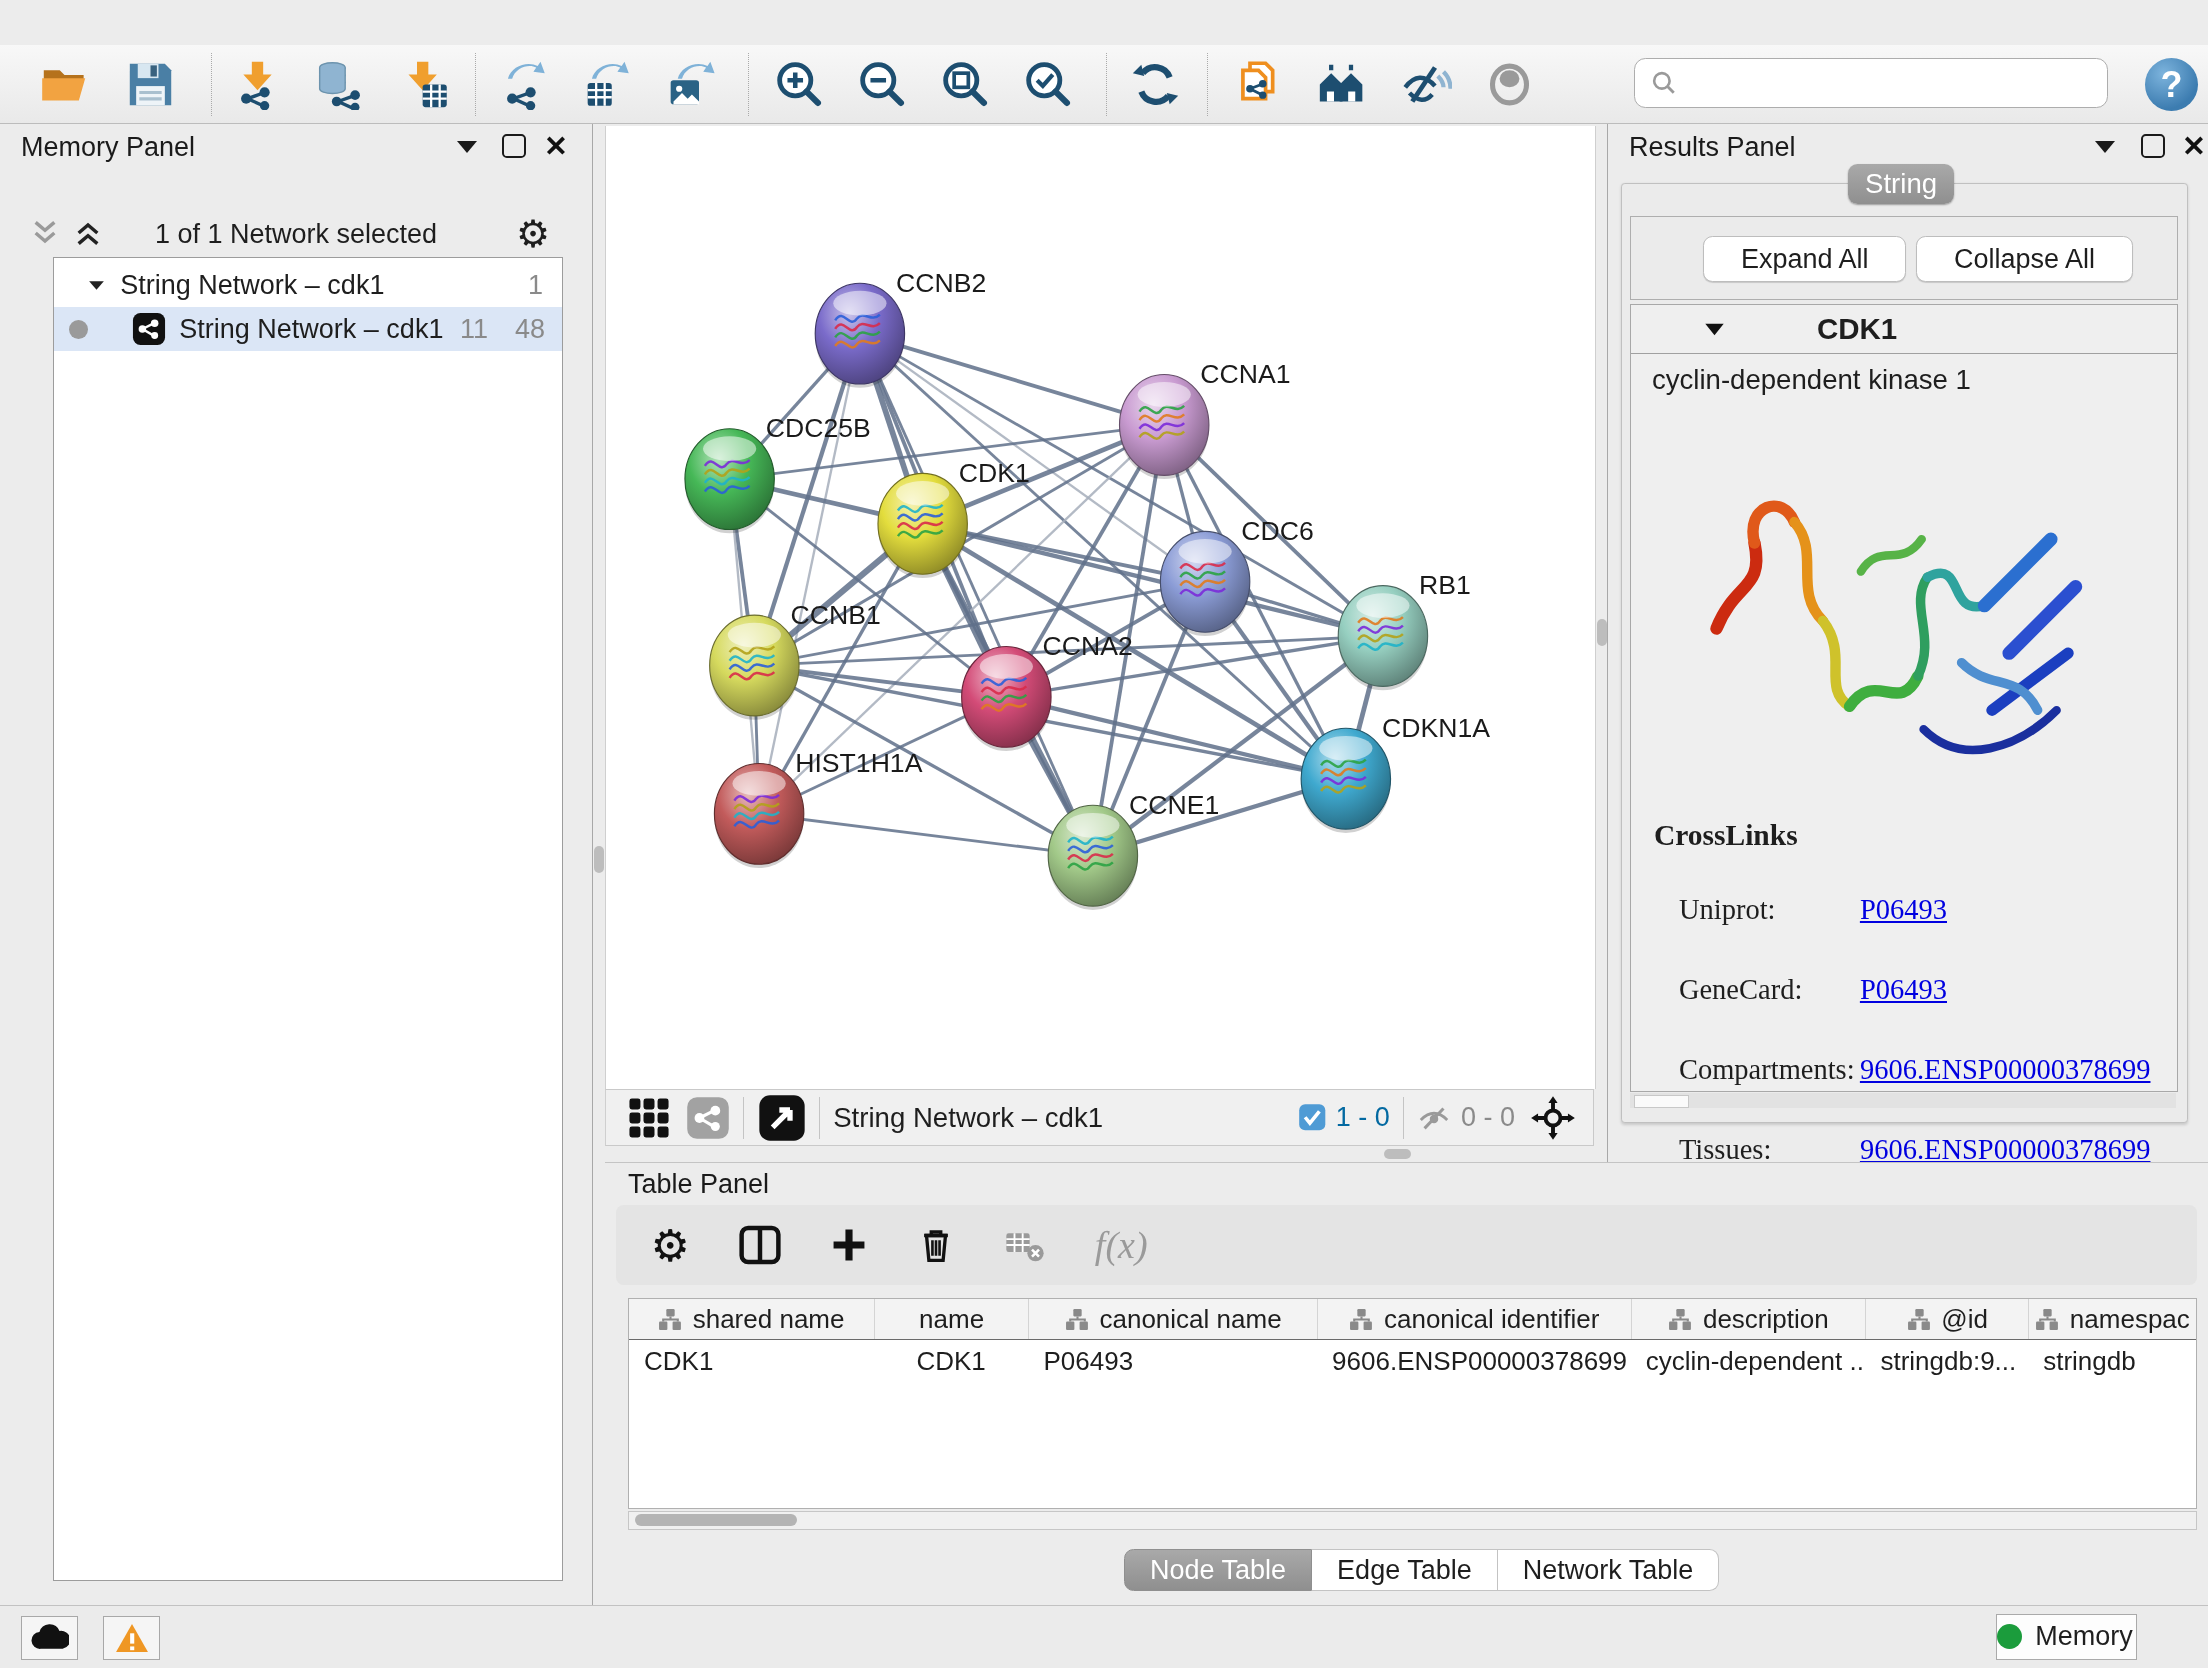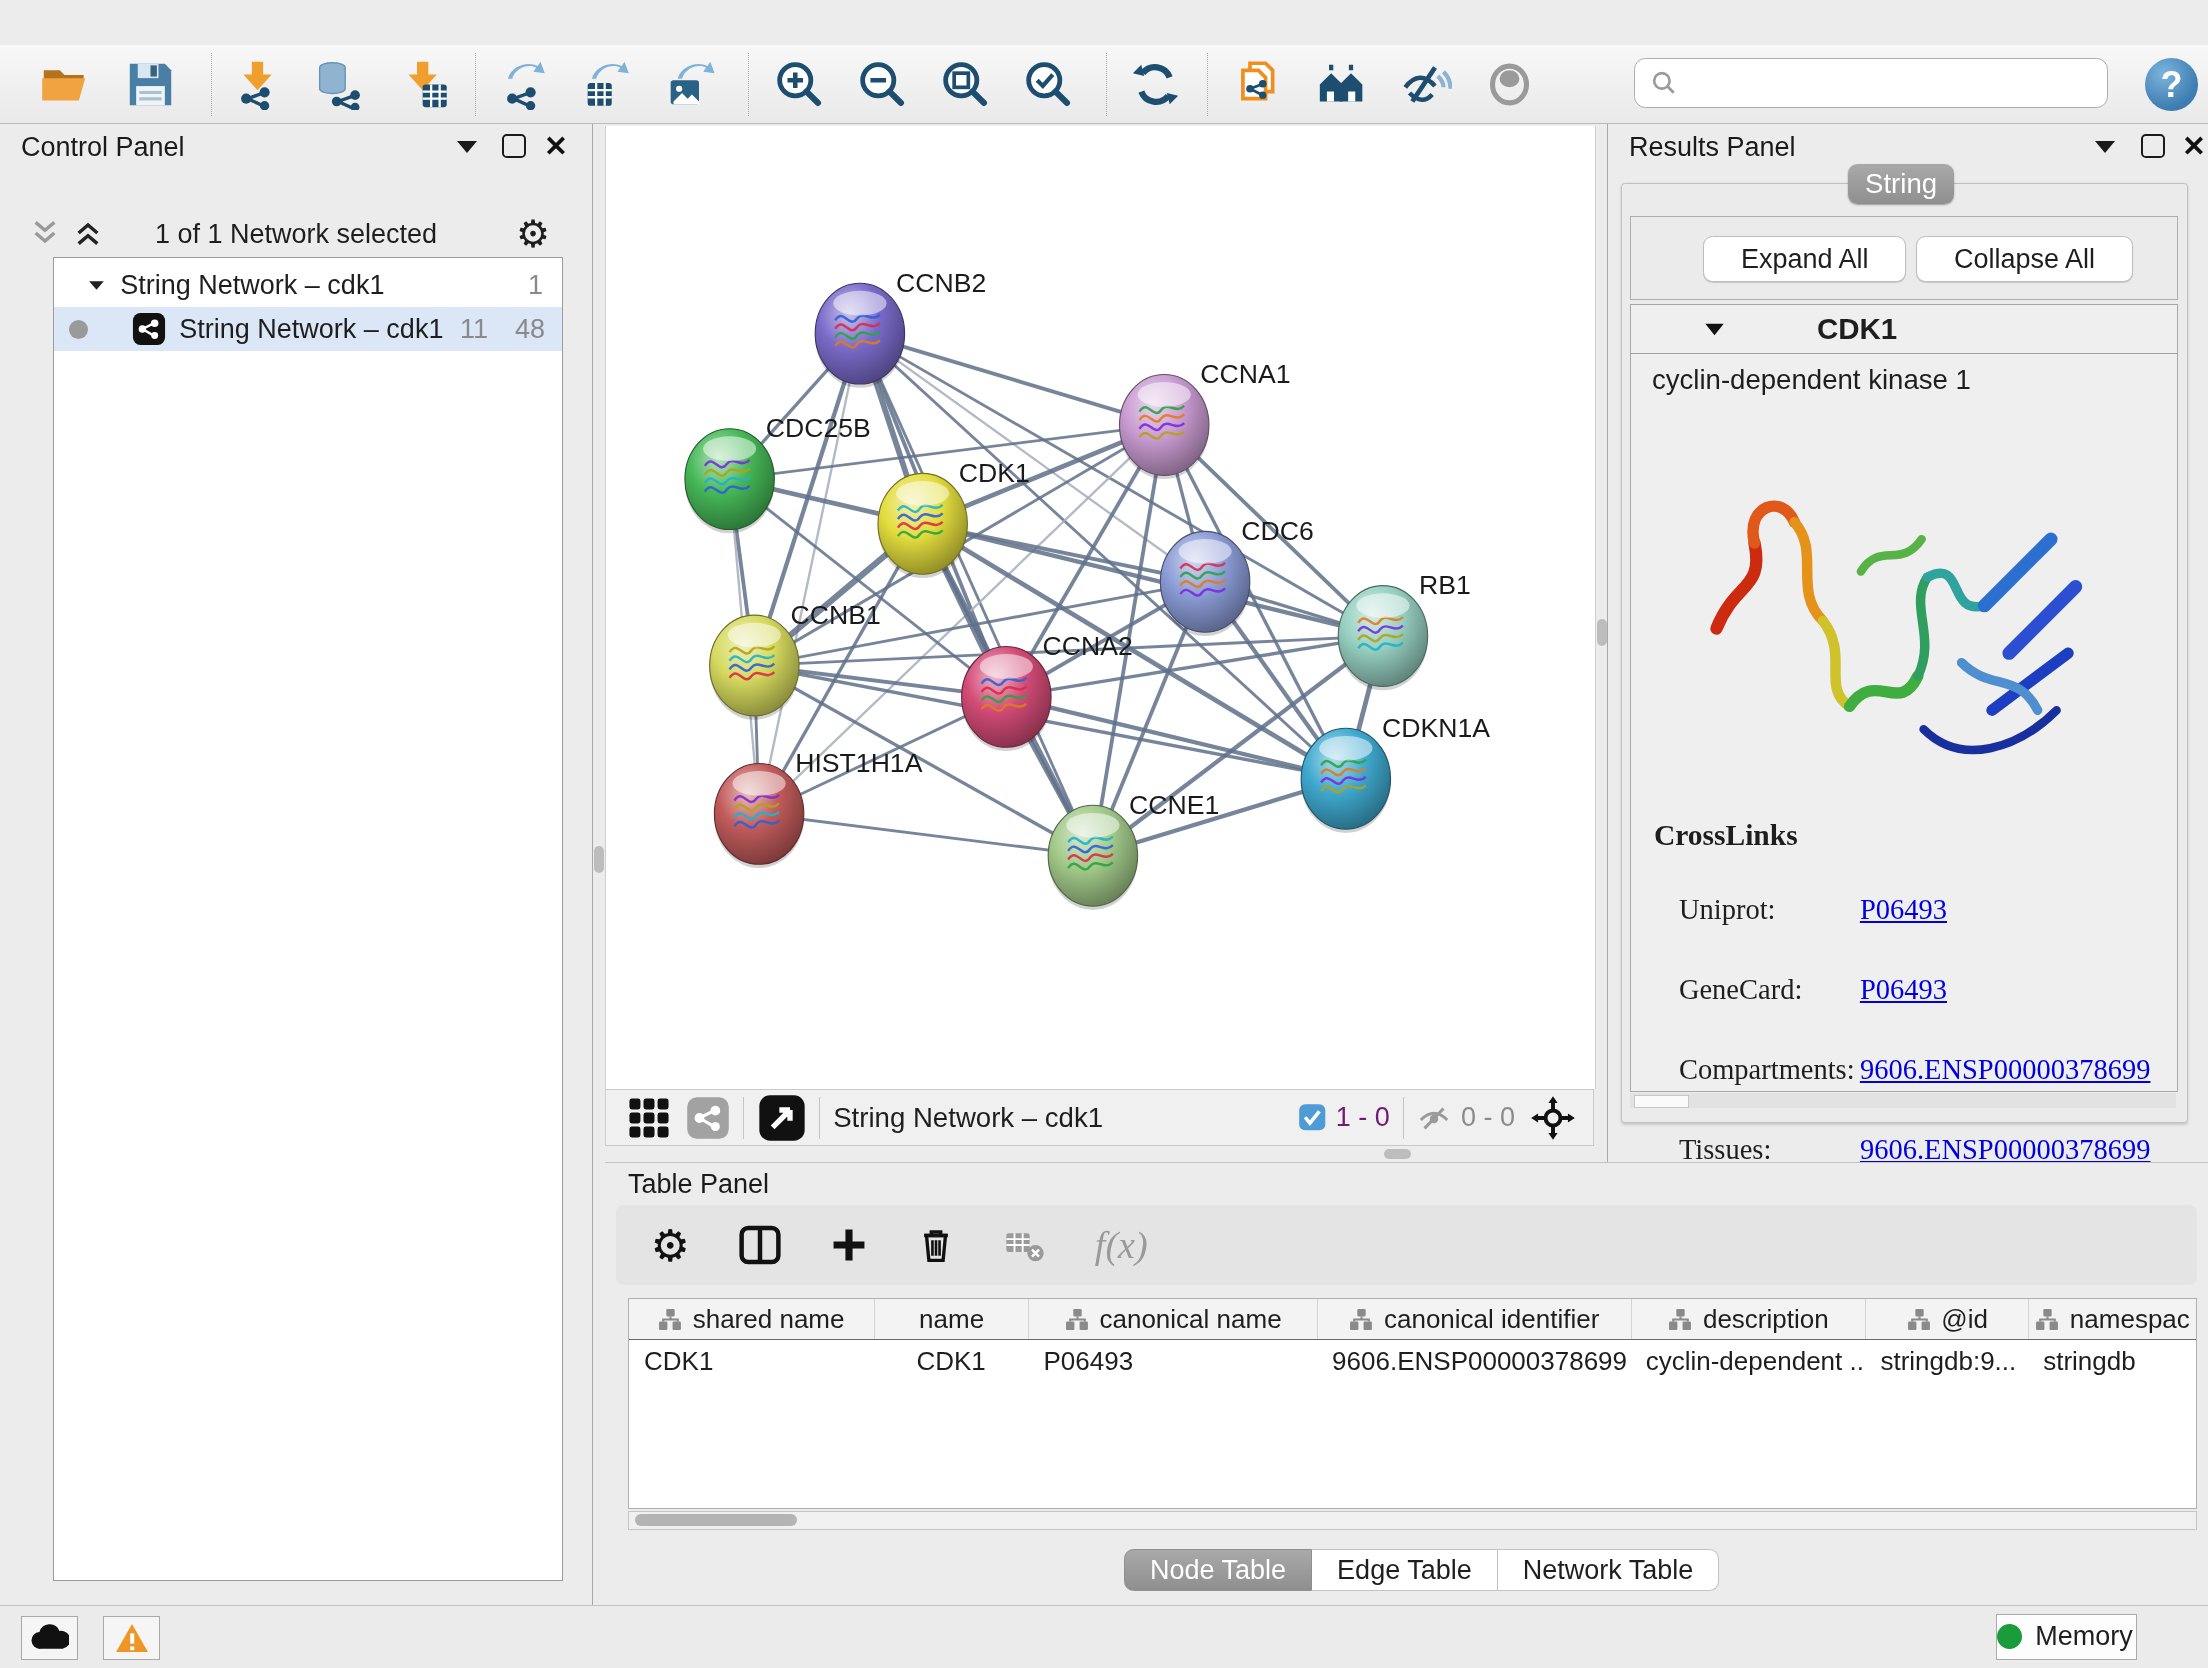--- a/index.html
+++ b/index.html
@@ -278,21 +278,21 @@
           </svg>
       </span>
     </div>
     <div id="help-btn">
         <span>?</span>
       </div>
   </div>
 
   <div id="control-panel" class="abs">
     <div class="abs" style="left:21px;top:7.6px">
-      <span class="panel-title">Control Panel</span>
+      <span class="panel-title">Memory Panel</span>
     </div>
     <div class="abs" style="left:457px;top:15px"><span class="win-tri"></span></div>
     <div class="abs" style="left:502px;top:9.5px"><span class="win-float"></span></div>
     <div class="abs win-close" style="left:544px;top:7.6px">✕</div>
     <div class="abs" style="left:28.5px;top:93px">
       <svg width="32" height="32" viewBox="0 0 24 24" fill="none" stroke="#9a9a9a" stroke-width="2.6">
           <path d="M5 4l7 6 7-6M5 12l7 6 7-6"></path>
         </svg>
     </div>
     <div class="abs" style="left:72px;top:93px">
@@ -591,21 +591,21 @@
         </svg>
     </span>
     <span class="vline"></span>
     <span style="font-size:27.6px">String Network – cdk1</span>
     <span style="margin-left:auto">
       <svg width="28.5" height="28.5" viewBox="0 0 24 24">
           <rect x="1" y="1" width="22" height="22" rx="5" fill="#4f9bd5"></rect>
           <path d="M6 12l4 5 8-10" stroke="#fff" stroke-width="3" fill="none"></path>
         </svg>
     </span>
-    <span style="margin-left:9.5px;font-size:27px;color:#701a75">1 - 0</span>
+    <span style="margin-left:9.5px;font-size:27px;color:#0369a1">1 - 0</span>
     <span class="vline"></span>
     <span>
       <svg width="34" height="34" viewBox="0 0 36 36">
           <path d="M4 20q14-14 28 0" fill="none" stroke="#9a9a9a" stroke-width="3"></path>
           <circle cx="18" cy="19" r="4.5" fill="#9a9a9a"></circle>
           <path d="M8 29L28 8" stroke="#9a9a9a" stroke-width="3.2"></path>
         </svg>
     </span>
     <span style="margin-left:9.5px;margin-right:15px;font-size:27px;color:#8a8a8a">0 - 0</span>
     <span style="margin-right:17px">

